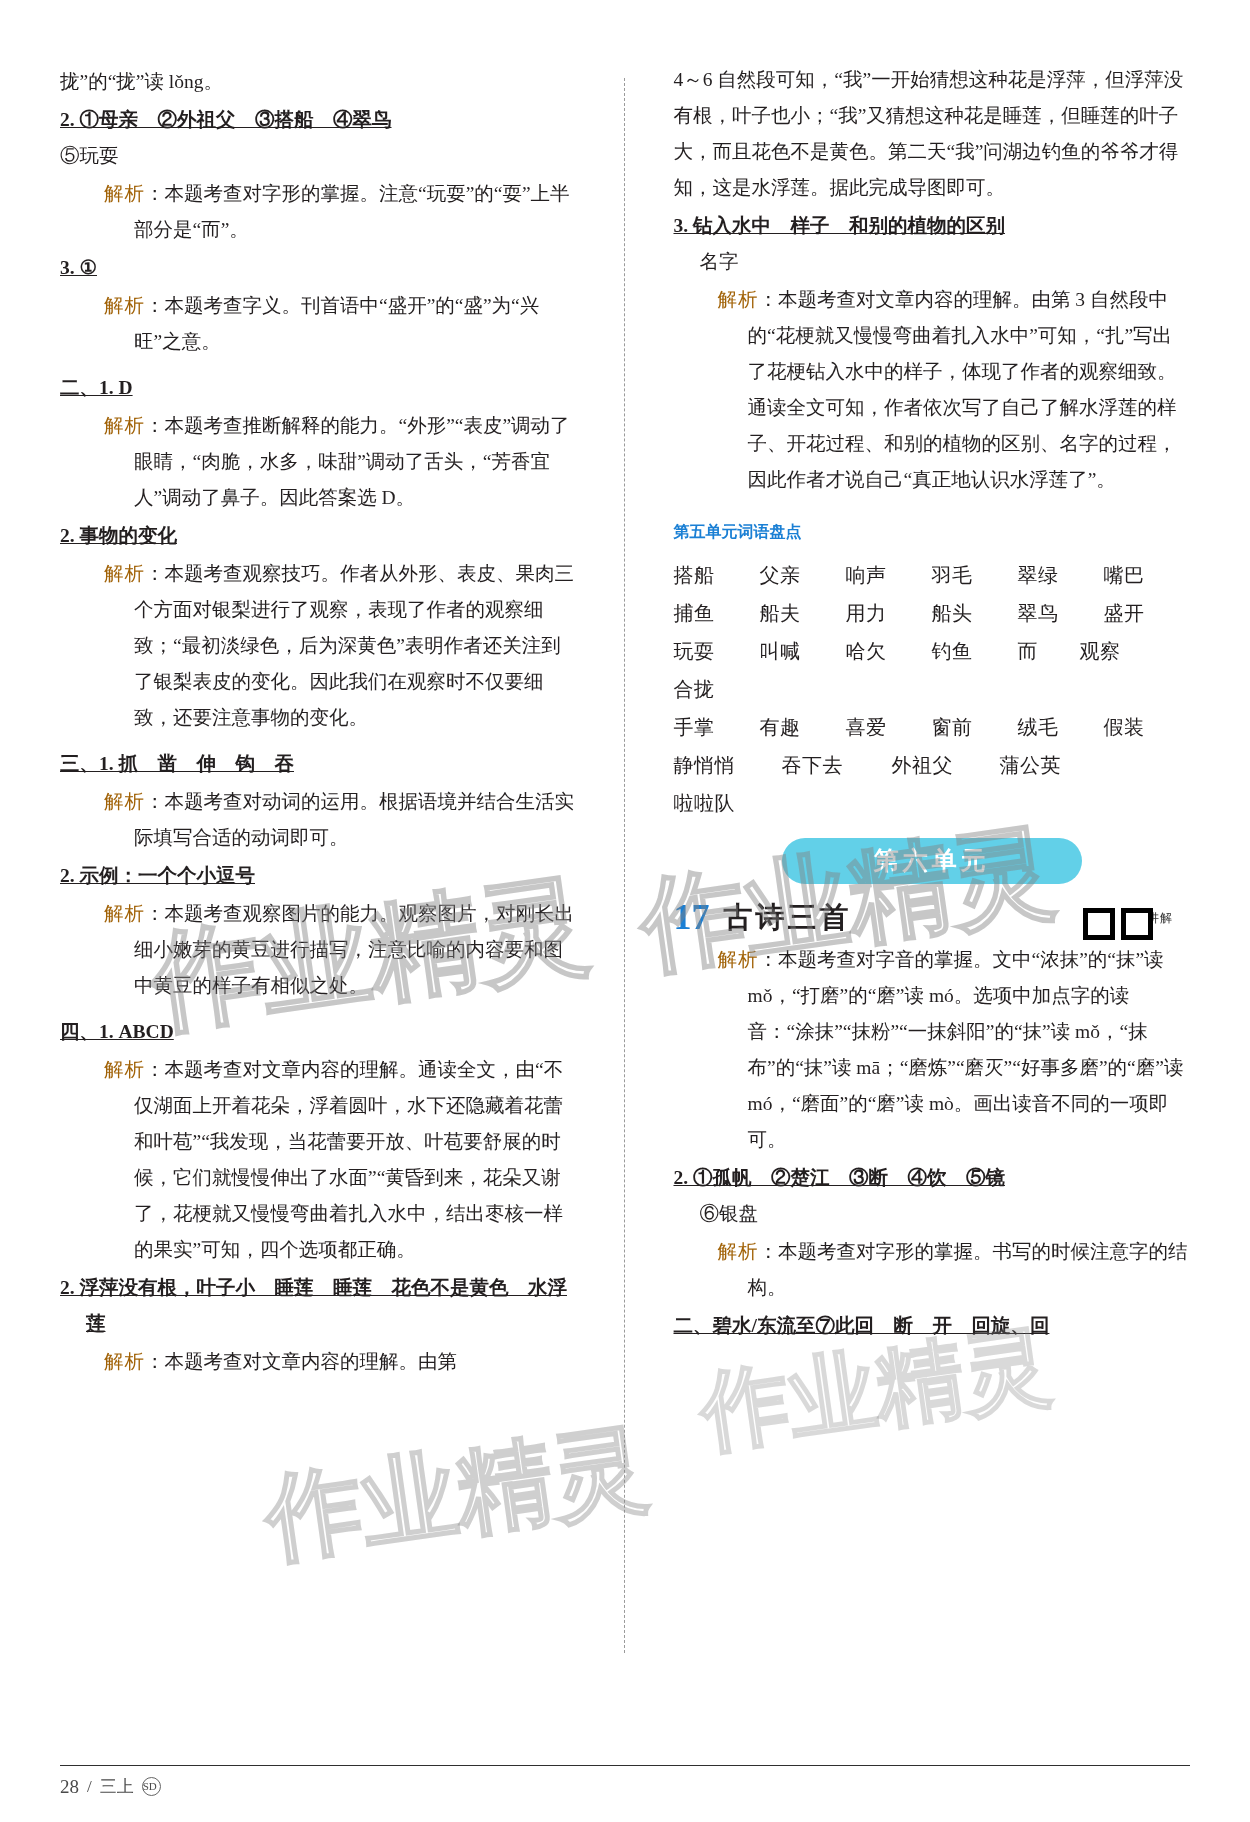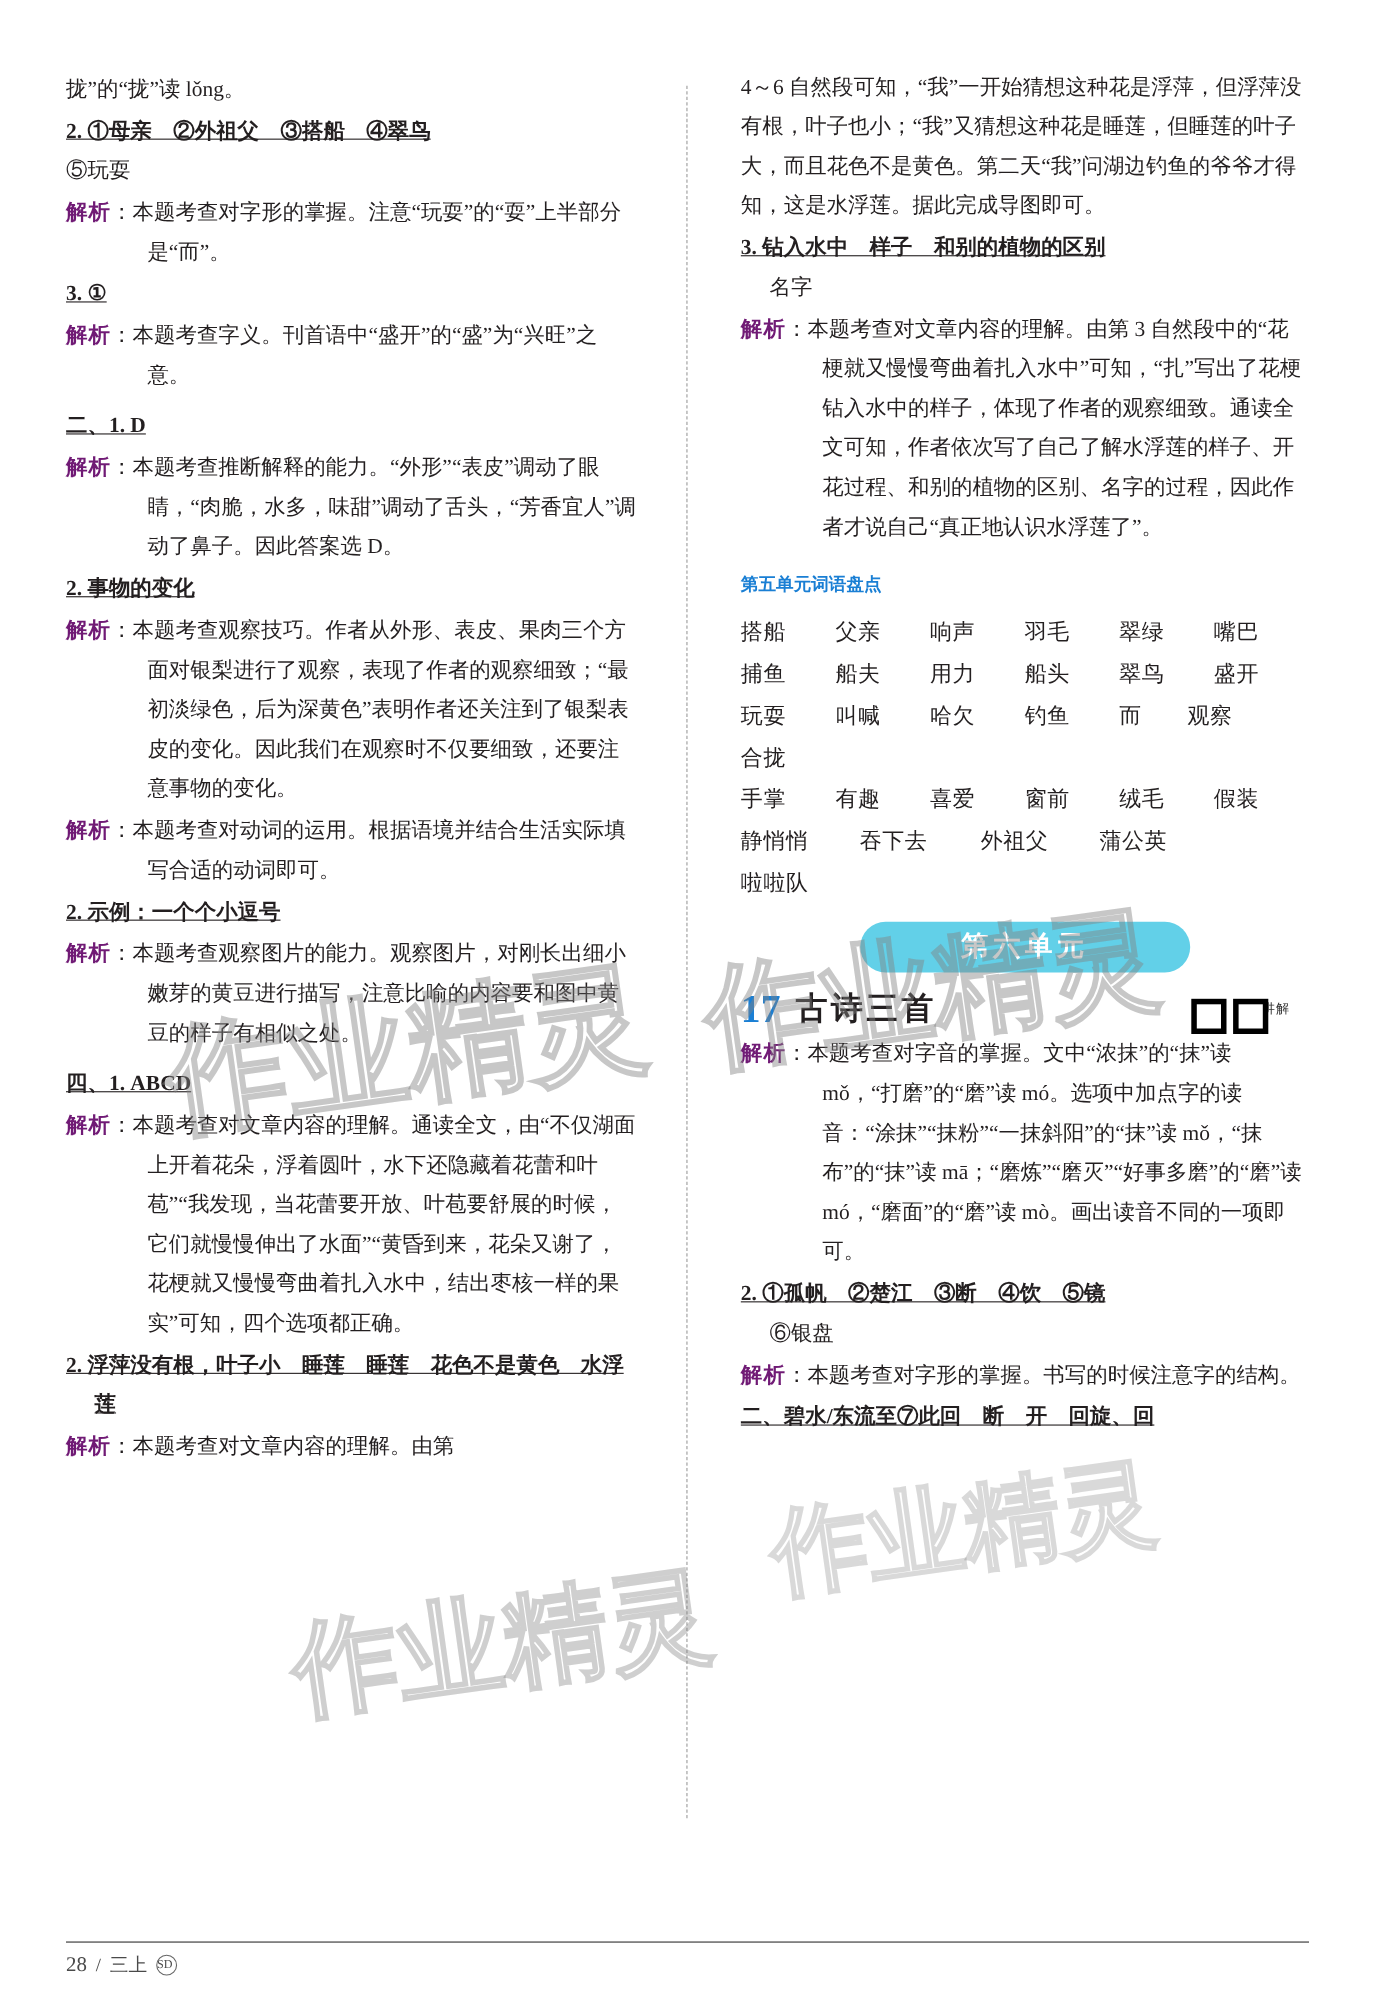--- a/index.html
+++ b/index.html
@@ -35,23 +35,24 @@
     width:0; height:1575px;
     border-left:1.6px dashed #9a9a9a;
   }
   p{margin:0;}
   .ln{ text-indent:0; }
   .indent{ padding-left:26px; text-indent:-26px;text-decoration:underline;}
   .blk{ margin-top:2px; }
   .q{ font-weight:bold; }
   .jx{ padding-left:74px; text-indent:-74px; }
   .jx .tag{
-    color:#701a75;
-    font-weight:bold;
+    color:#a16207;
+    font-weight:normal;
     letter-spacing:1px;
+    margin-left:44px;
   }
   .sec-title{
     margin:16px 0 6px 0;
     text-align:left;
     font-size:16px;
     font-weight:bold;
     color:#1a7fd4;
   }
   .word-list{
     font-size:20px;
@@ -174,20 +175,21 @@
       <p class="ln">⑤玩耍</p>
       <p class="jx blk"><span class="tag">解析</span>：<span>本题考查对字形的掌握。注意“玩耍”的“耍”上半部分是“而”。</span></p>
       <p class="ln blk q indent">3. ①</p>
       <p class="jx blk"><span class="tag">解析</span>：<span>本题考查字义。刊首语中“盛开”的“盛”为“兴旺”之意。</span></p>
 
       <p class="ln blk q indent" style="margin-top:10px">二、1. D</p>
       <p class="jx blk"><span class="tag">解析</span>：<span>本题考查推断解释的能力。“外形”“表皮”调动了眼睛，“肉脆，水多，味甜”调动了舌头，“芳香宜人”调动了鼻子。因此答案选 D。</span></p>
       <p class="ln blk q indent">2. 事物的变化</p>
       <p class="jx blk"><span class="tag">解析</span>：<span>本题考查观察技巧。作者从外形、表皮、果肉三个方面对银梨进行了观察，表现了作者的观察细致；“最初淡绿色，后为深黄色”表明作者还关注到了银梨表皮的变化。因此我们在观察时不仅要细致，还要注意事物的变化。</span></p>
 
+      <p class="ln blk q indent" style="margin-top:10px">三、1. 抓　凿　伸　钩　吞</p>
       <p class="jx blk"><span class="tag">解析</span>：<span>本题考查对动词的运用。根据语境并结合生活实际填写合适的动词即可。</span></p>
       <p class="ln blk q indent">2. 示例：一个个小逗号</p>
       <p class="jx blk"><span class="tag">解析</span>：<span>本题考查观察图片的能力。观察图片，对刚长出细小嫩芽的黄豆进行描写，注意比喻的内容要和图中黄豆的样子有相似之处。</span></p>
 
       <p class="ln blk q indent" style="margin-top:10px">四、1. ABCD</p>
       <p class="jx blk"><span class="tag">解析</span>：<span>本题考查对文章内容的理解。通读全文，由“不仅湖面上开着花朵，浮着圆叶，水下还隐藏着花蕾和叶苞”“我发现，当花蕾要开放、叶苞要舒展的时候，它们就慢慢伸出了水面”“黄昏到来，花朵又谢了，花梗就又慢慢弯曲着扎入水中，结出枣核一样的果实”可知，四个选项都正确。</span></p>
       <p class="ln blk q indent">2. 浮萍没有根，叶子小　睡莲　睡莲　花色不是黄色　水浮莲</p>
       <p class="jx blk"><span class="tag">解析</span>：<span>本题考查对文章内容的理解。由第</span></p>
     </div>
 

